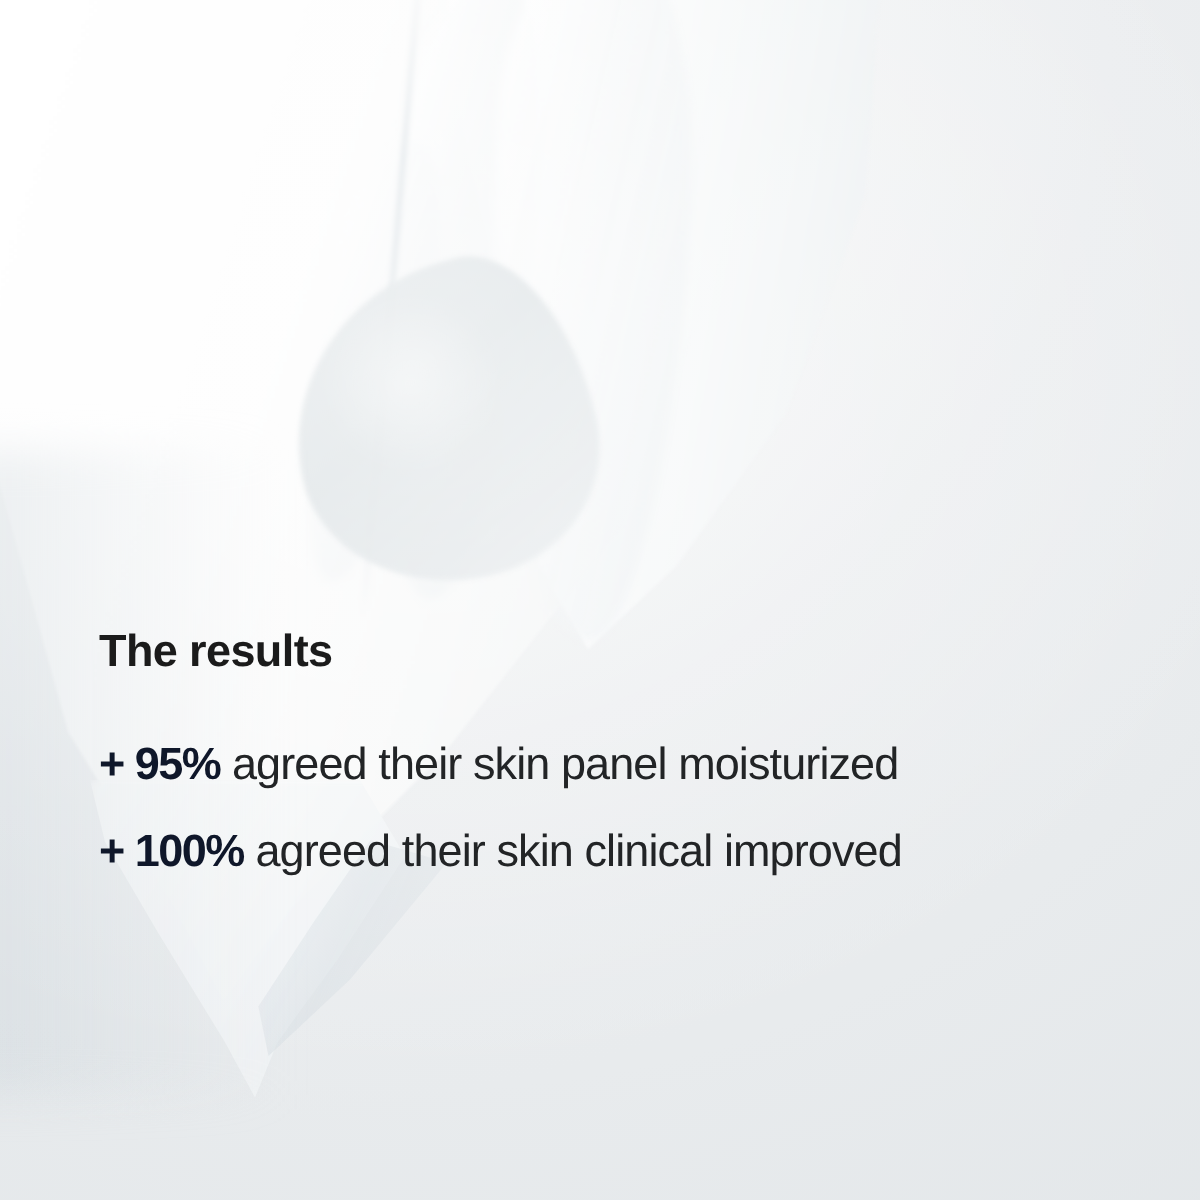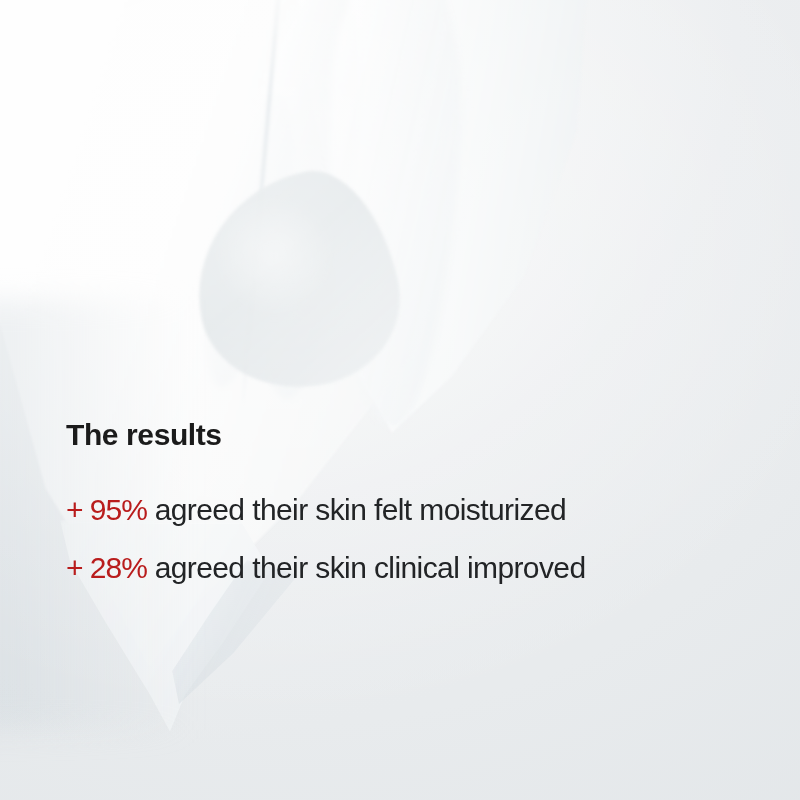--- a/index.html
+++ b/index.html
@@ -119,21 +119,21 @@
     position:absolute; left:66px; top:418px;
     font-size:30px; font-weight:700; letter-spacing:-0.4px;
     color:#1b1b1b;
   }
   .stats{ position:absolute; left:66px; top:495px; width:700px; }
   .stat{
     font-size:30px; font-weight:400; color:#222426;
     letter-spacing:-0.6px; line-height:1;
     margin-bottom:28px; white-space:nowrap;
   }
-  .stat .val{ font-weight:400; color:#b91c1c; letter-spacing:-1px; }
+  .stat .val{ font-weight:700; color:#0f172a; letter-spacing:-1px; }
   .stat .txt{ font-weight:400; }
 
   .footnote{
     position:absolute; left:66px; top:703px;
     color:#7c8085; font-size:14.5px; line-height:1.72;
     letter-spacing:-0.1px;
   }
   .footnote .fn-line2{ display:block; padding-left:14px; }
 </style>
 </head>
@@ -172,26 +172,26 @@
 
   <div class="bg-vignette"></div>
 
   <div class="content">
 
     <div class="headline">The results</div>
 
     <div class="stats">
 
       <div class="stat">
-        <span class="val">+ 95%</span><span class="txt"> agreed their skin felt moisturized</span>
+        <span class="val">+ 95%</span><span class="txt"> agreed their skin panel moisturized</span>
       </div>
 
 
       <div class="stat">
-        <span class="val">+ 28%</span><span class="txt"> agreed their skin clinical improved</span>
+        <span class="val">+ 100%</span><span class="txt"> agreed their skin clinical improved</span>
       </div>
 
     </div>
 
     <div class="footnote">
     </div>
 
   </div>
 </div>
 

